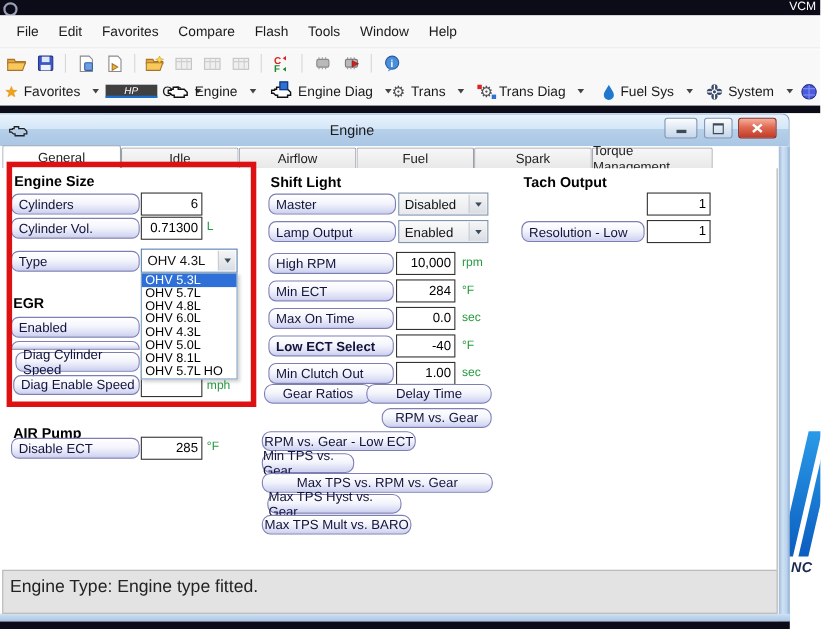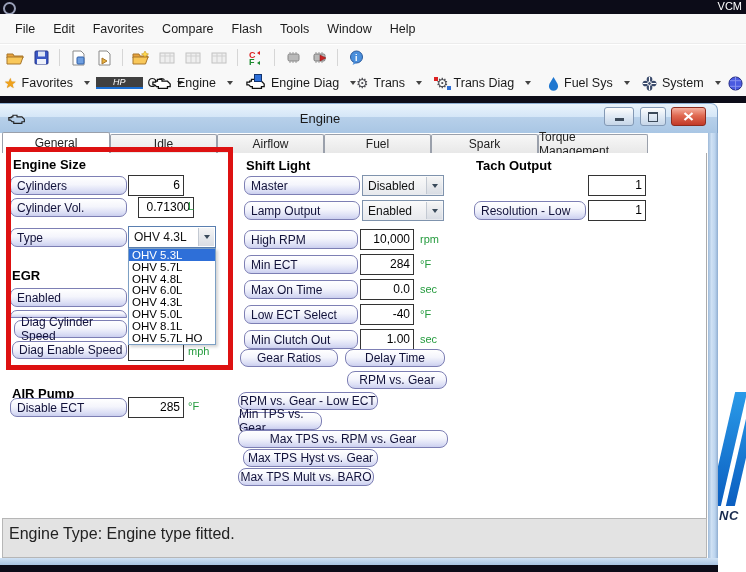--- a/index.html
+++ b/index.html
@@ -289,21 +289,21 @@
     <span class="tab" style="left:431px;top:2px;width:107px;height:19px;">Spark</span>
     <span class="tab" style="left:538px;top:2px;width:110px;height:19px;">Torque Management</span>
   </div>
 
   <div class="abs content"></div>
 
   <div class="h" style="left:13px;top:157px;">Engine Size</div>
   <div class="pill" style="left:10px;top:176px;width:117px;height:19px;">Cylinders</div>
   <div class="vbox" style="left:128px;top:175px;width:56px;height:21px;">6</div>
   <div class="pill" style="left:10px;top:198px;width:117px;height:19px;">Cylinder Vol.</div>
-  <div class="vbox" style="left:128px;top:197px;width:56px;height:21px;margin-left:10px;">0.71300</div>
+  <div class="vbox" style="left:128px;top:197px;width:56px;height:21px;">0.71300</div>
   <div class="unit" style="left:188px;top:200px;">L</div>
 
   <div class="pill" style="left:10px;top:228px;width:117px;height:19px;">Type</div>
   <div class="combo" style="left:128px;top:226px;width:88px;height:22px;background:#fff;border-color:#5a7fb0;">
     <span>OHV 4.3L</span>
     <span class="cbtn">
         <span class="ct"></span>
       </span>
   </div>
 
@@ -355,35 +355,35 @@
   <div class="unit" style="left:420px;top:233px;">rpm</div>
 
   <div class="pill" style="left:244px;top:255px;width:114px;height:19px;">Min ECT</div>
   <div class="vbox" style="left:360px;top:254px;width:54px;height:21px;padding-left:28px;">284</div>
   <div class="unit" style="left:420px;top:258px;">°F</div>
 
   <div class="pill" style="left:244px;top:280px;width:114px;height:19px;">Max On Time</div>
   <div class="vbox" style="left:360px;top:279px;width:54px;height:21px;">0.0</div>
   <div class="unit" style="left:420px;top:283px;">sec</div>
 
-  <div class="pill" style="left:244px;top:305px;width:114px;height:19px;">Low ECT Select</div>
+  <div class="pill" style="left:244px;top:305px;width:114px;height:19px;font-weight:bold;">Low ECT Select</div>
   <div class="vbox" style="left:360px;top:304px;width:54px;height:21px;">-40</div>
   <div class="unit" style="left:420px;top:308px;">°F</div>
 
   <div class="pill" style="left:244px;top:330px;width:114px;height:19px;">Min Clutch Out</div>
   <div class="vbox" style="left:360px;top:329px;width:54px;height:21px;">1.00</div>
   <div class="unit" style="left:420px;top:333px;">sec</div>
 
   <div class="btn" style="left:240px;top:349px;width:98px;height:18px;">Gear Ratios</div>
-  <div class="btn" style="left:345px;top:349px;width:100px;height:18px;text-align:center;">Delay Time</div>
+  <div class="btn" style="left:333px;top:349px;width:114px;height:18px;text-align:center;">Delay Time</div>
   <div class="btn" style="left:347px;top:371px;width:100px;height:18px;">RPM vs. Gear</div>
   <div class="btn" style="left:238px;top:392px;width:140px;height:18px;">RPM vs. Gear - Low ECT</div>
   <div class="btn" style="left:238px;top:412px;width:84px;height:18px;">Min TPS vs. Gear</div>
   <div class="btn" style="left:238px;top:430px;width:210px;height:18px;">Max TPS vs. RPM vs. Gear</div>
-  <div class="btn" style="left:243px;top:449px;width:135px;height:18px;">Max TPS Hyst vs. Gear</div>
+  <div class="btn" style="left:243px;top:449px;width:122px;height:18px;">Max TPS Hyst vs. Gear</div>
   <div class="btn" style="left:238px;top:468px;width:136px;height:18px;">Max TPS Mult vs. BARO</div>
 
   <div class="h" style="left:476px;top:158px;">Tach Output</div>
   <div class="vbox" style="left:588px;top:175px;width:58px;height:21px;">1</div>
   <div class="pill" style="left:474px;top:201px;width:112px;height:19px;">Resolution - Low</div>
   <div class="vbox" style="left:588px;top:200px;width:58px;height:21px;">1</div>
 
   <div class="abs statusbar">
     <span>Engine Type: Engine type fitted.</span>
   </div>

